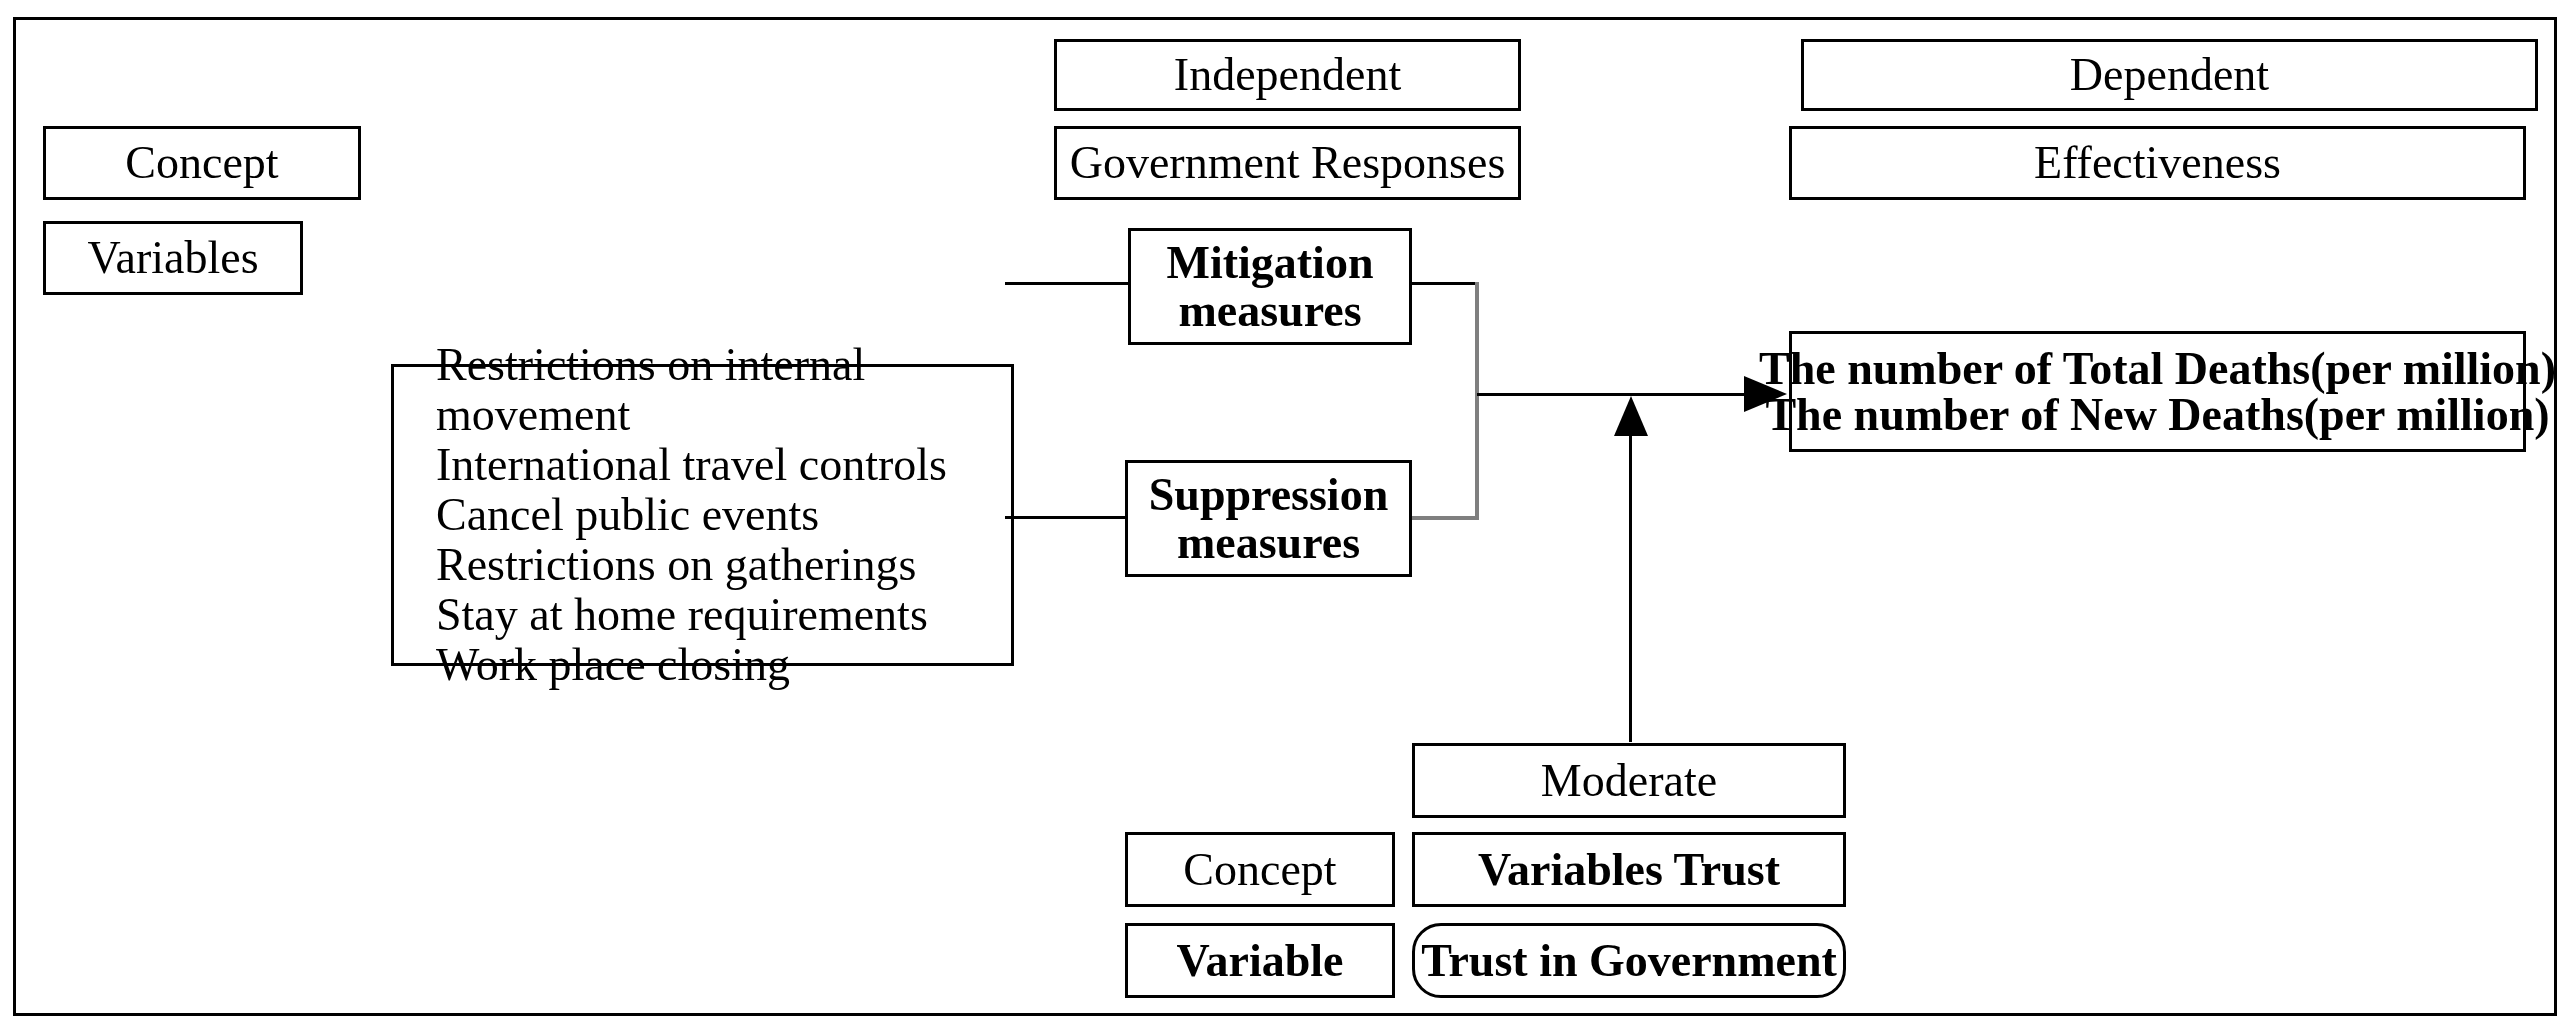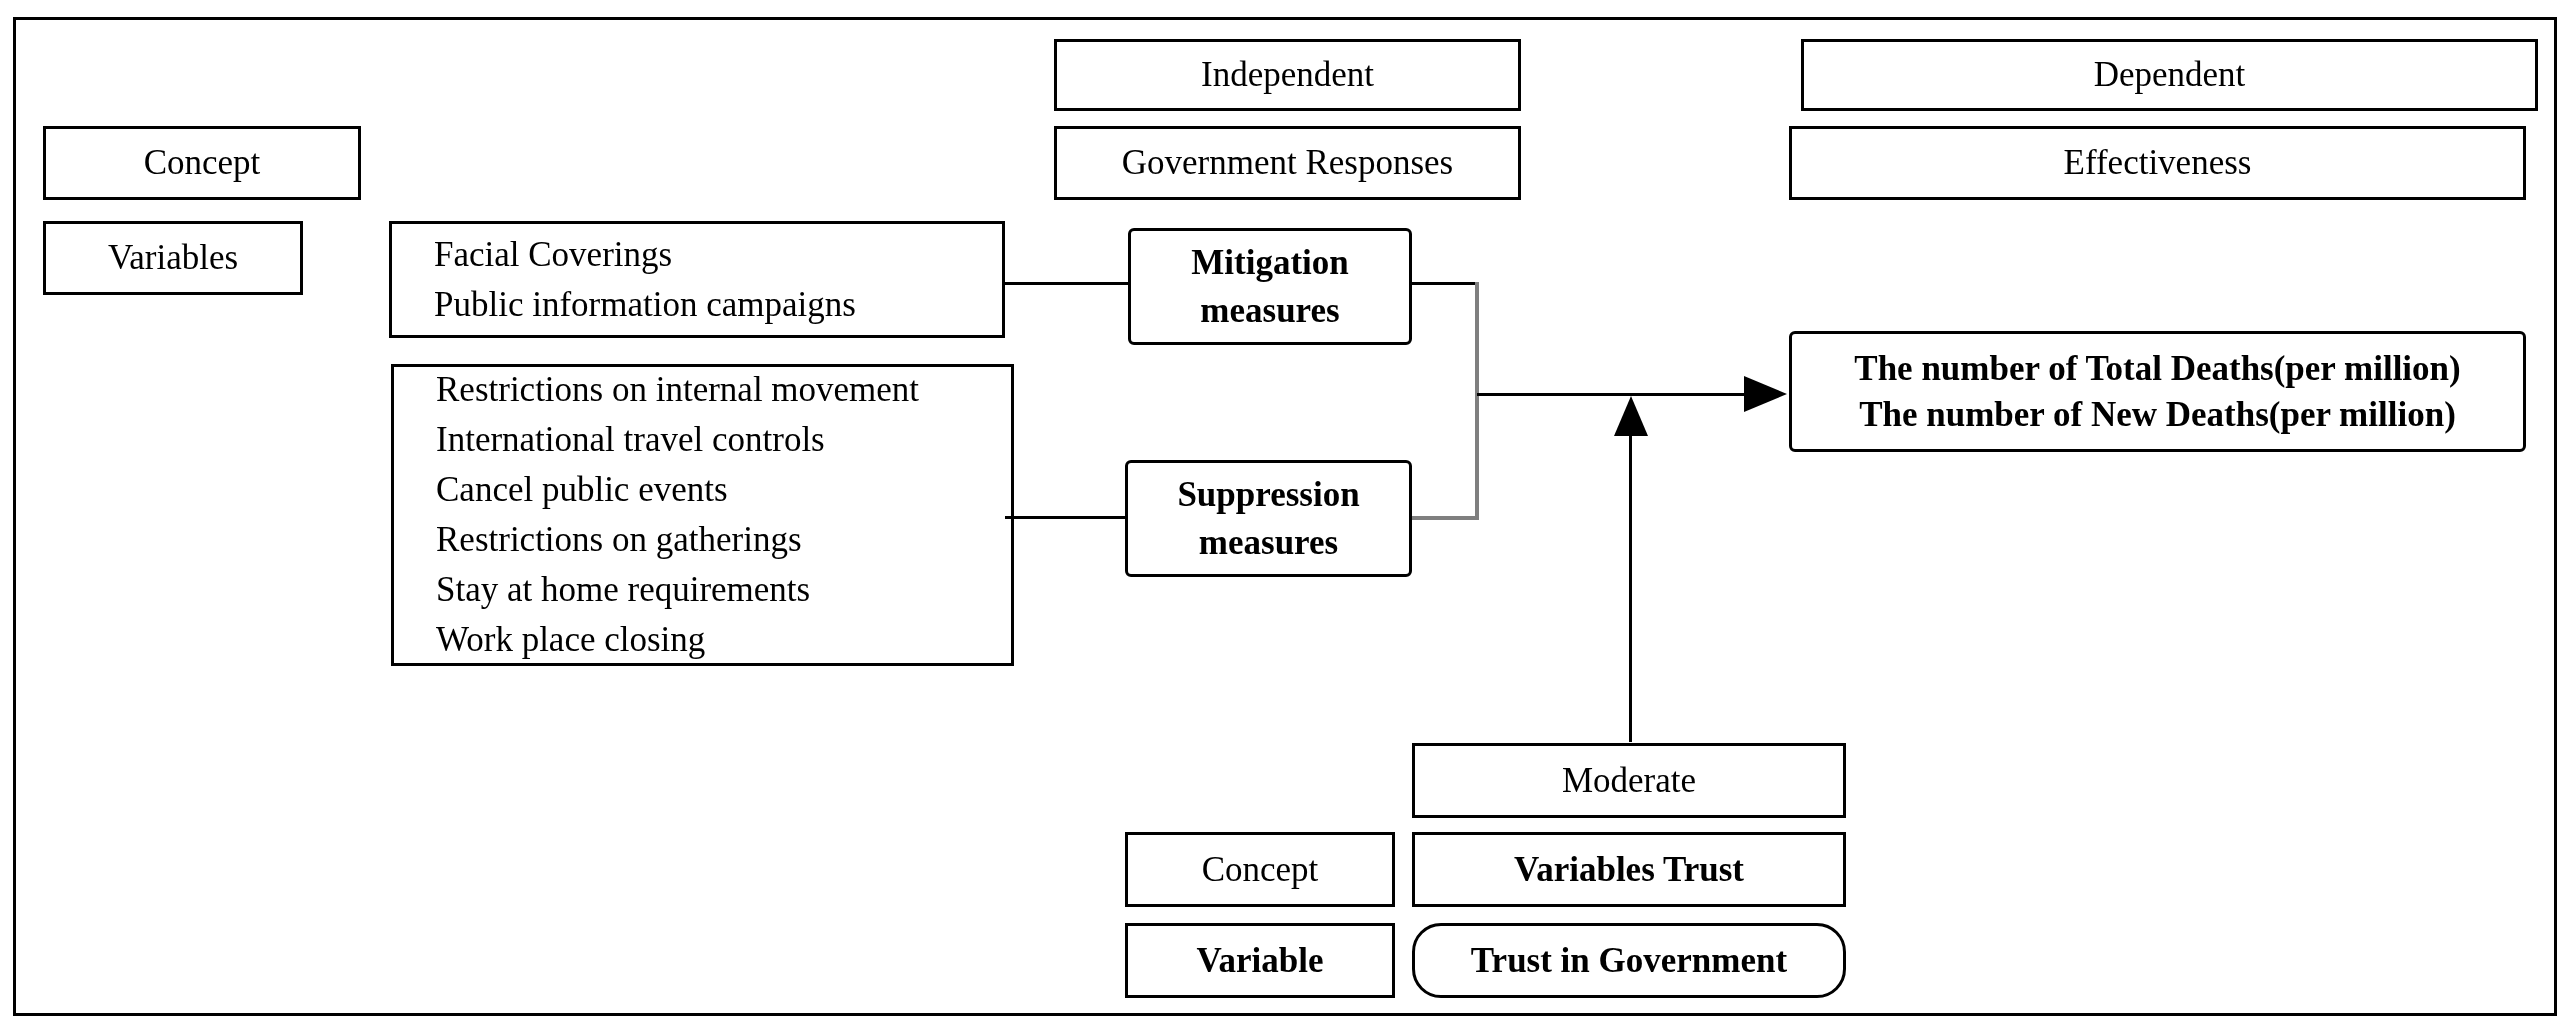--- a/index.html
+++ b/index.html
@@ -12,26 +12,26 @@
     overflow:hidden;
   }
   .frame{
     position:absolute;left:13px;top:17px;width:2544px;height:999px;
     border:3.2px solid #000000;box-sizing:border-box;background:#ffffff;
   }
   .box{
     position:absolute;box-sizing:border-box;
     border:3.2px solid #000000;background:#ffffff;
     display:flex;align-items:center;justify-content:center;
-    font-size:35px;line-height:1.25;text-align:center;
+    font-size:46px;line-height:1.25;text-align:center;
   }
   .box.bold{font-weight:bold;}
   .box.left-align{align-items:flex-start;justify-content:center;flex-direction:column;text-align:left;padding-left:42px;}
   .box.left-align div{line-height:50px;}
-  .two-line{flex-direction:column;border-radius:6px;}
+  .two-line{flex-direction:column;}
   .two-line div{line-height:48px;}
   .outcome div{line-height:46px;white-space:nowrap;}
   .line{position:absolute;background:#000000;}
   .line.gray{background:#7f7f7f;}
   .arrowhead{position:absolute;width:0;height:0;}
   .head-right{border-top:18.5px solid transparent;border-bottom:18.5px solid transparent;border-left:43px solid #000000;}
   .head-up{border-left:17px solid transparent;border-right:17px solid transparent;border-bottom:40px solid #000000;}
 </style>
 </head>
 <body>
@@ -54,24 +54,20 @@
     <span>Government Responses</span>
   </div>
 
   <div class="box" style="left:1789px;top:39px;width:737px;height:72px;margin-left:12px;">
     <span>Dependent</span>
   </div>
   <div class="box" style="left:1789px;top:126px;width:737px;height:74px;text-align:center;">
     <span>Effectiveness</span>
   </div>
 
-  <div class="box left-align" style="left:389px;top:221px;width:616px;height:117px;">
-    <div>Facial Coverings</div>
-    <div>Public information campaigns</div>
-  </div>
 
   <div class="box bold two-line" style="left:1128px;top:228px;width:284px;height:117px;">
     <div>Mitigation</div>
     <div>measures</div>
   </div>
 
   <div class="box left-align" style="left:391px;top:364px;width:623px;height:302px;">
     <div>Restrictions on internal movement</div>
     <div>International travel controls</div>
     <div>Cancel public events</div>

